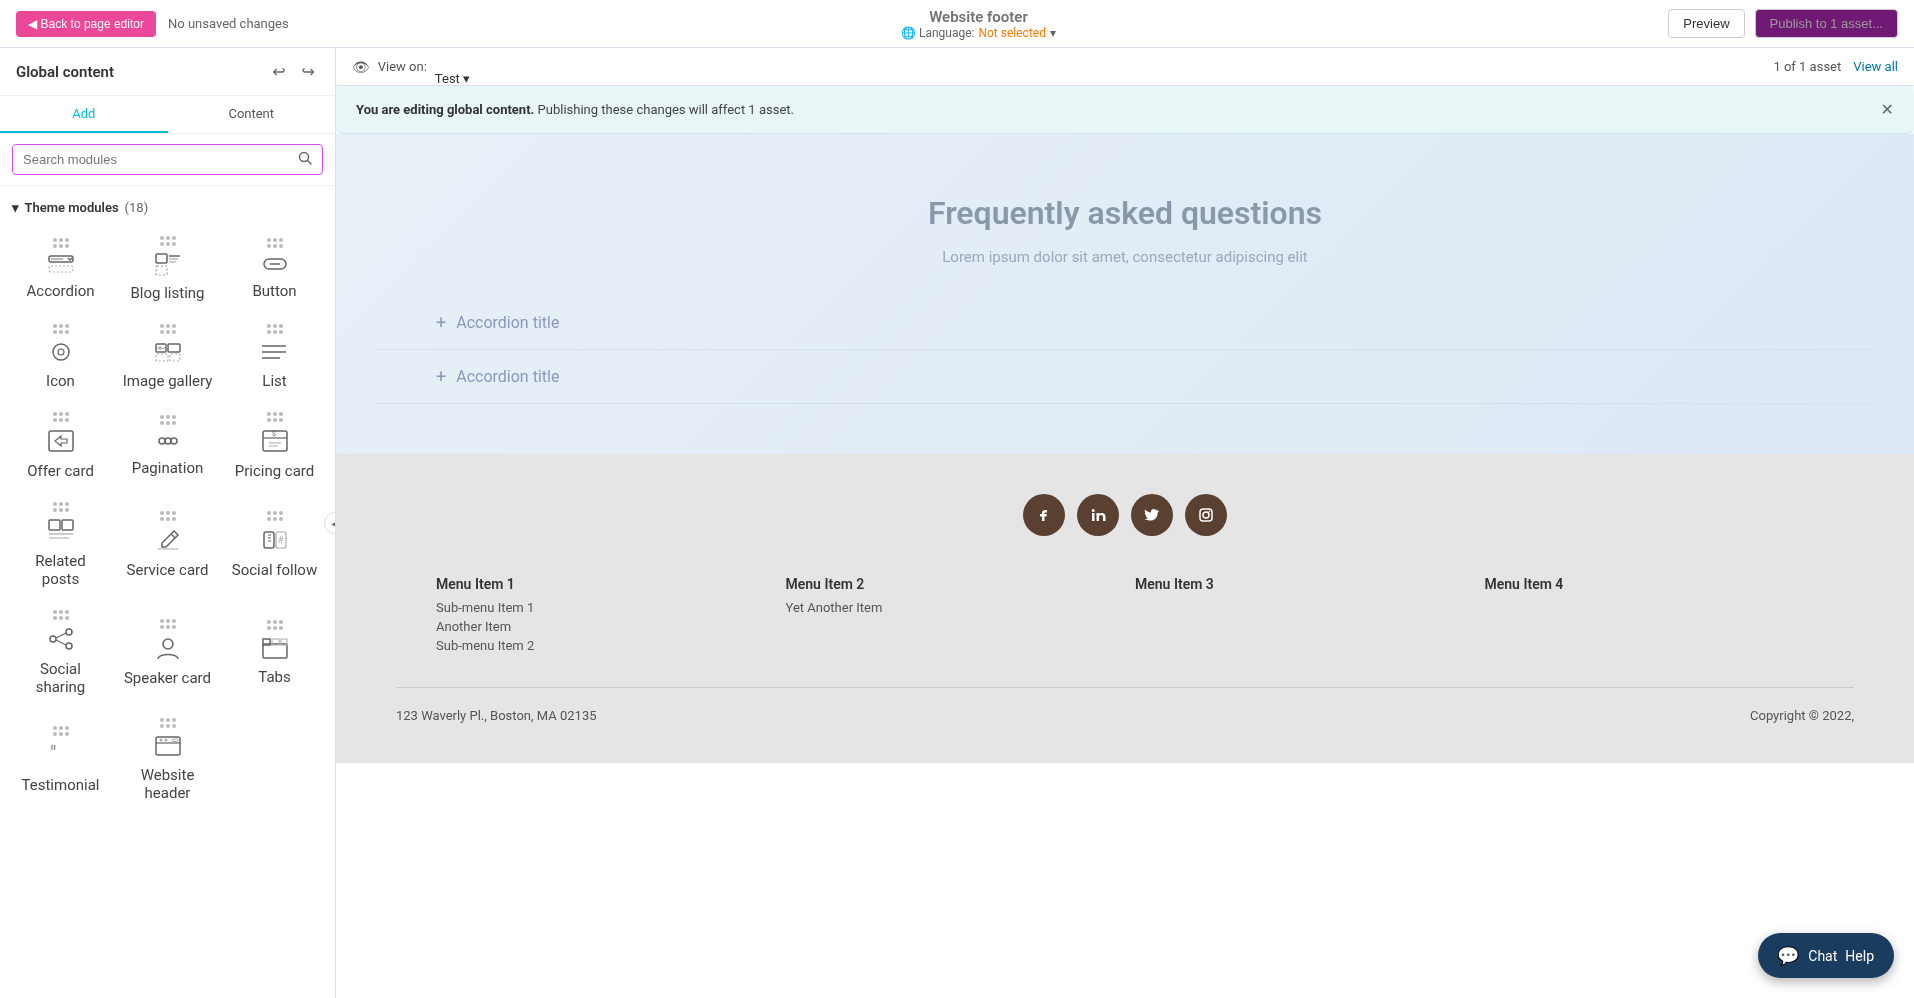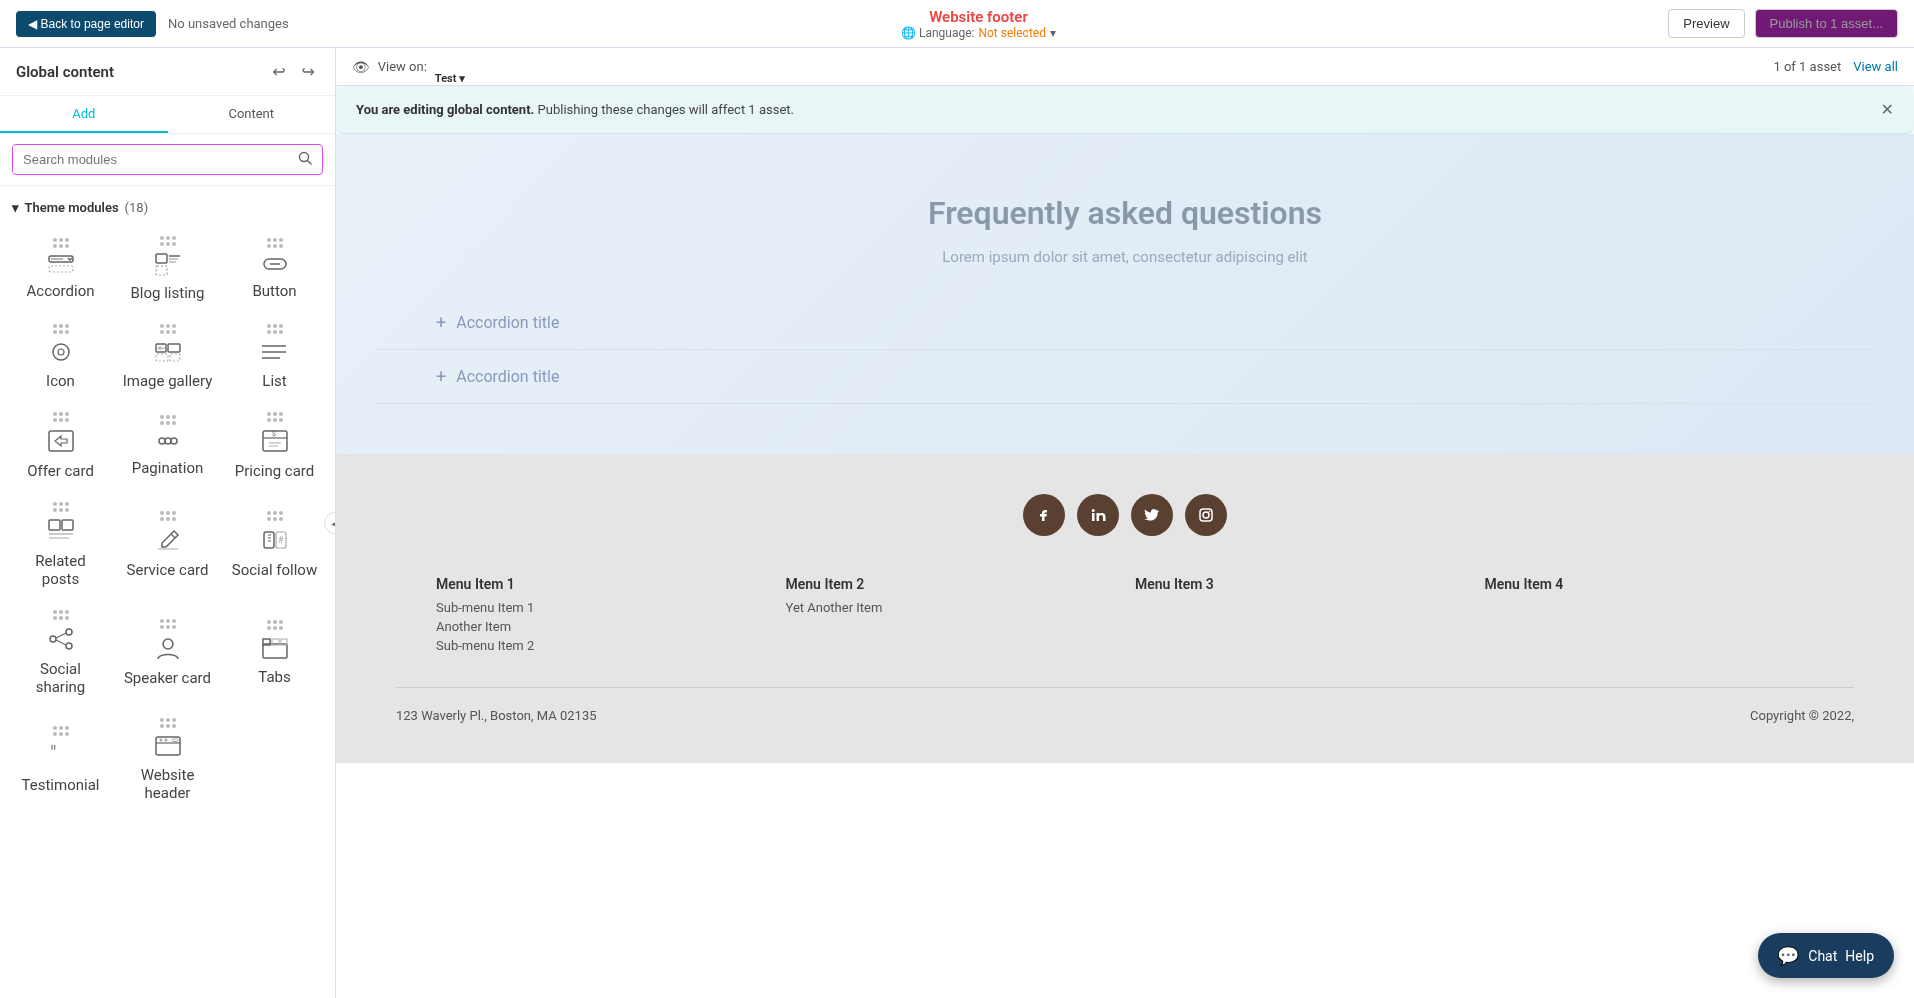--- a/index.html
+++ b/index.html
@@ -7,26 +7,26 @@
 
     
     .top-bar {
       display: flex; align-items: center; justify-content: space-between;
       background: #fff; border-bottom: 1px solid #dde; height: 48px; padding: 0 16px;
       position: fixed; top: 0; left: 0; right: 0; z-index: 100;
     }
     .top-bar-left { display: flex; align-items: center; gap: 12px; }
     .back-btn {
       display: flex; align-items: center; gap: 6px;
-      background: #0c4a6e; color: #fff; border: none; border-radius: 4px;
+      background: #ec4899; color: #fff; border: none; border-radius: 4px;
       padding: 6px 12px; font-size: 12px; cursor: pointer;
     }
     .unsaved-changes { color: #666; font-size: 13px; }
     .top-bar-center { text-align: center; }
-    .top-bar-center .page-title { font-size: 15px; font-weight: 600; color: #ef4444; }
+    .top-bar-center .page-title { font-size: 15px; font-weight: 600; color: #737373; }
     .top-bar-center .language-row { display: flex; align-items: center; justify-content: center; gap: 4px; font-size: 12px; color: #666; }
     .language-badge { color: #f57c00; cursor: pointer; }
     .top-bar-right { display: flex; align-items: center; gap: 10px; }
     .preview-btn {
       background: #fff; border: 1px solid #ccc; border-radius: 4px;
       padding: 6px 14px; font-size: 13px; cursor: pointer; color: #333;
     }
     .publish-btn {
       background: #701a75; border: 1px solid #ccc; border-radius: 4px;
       padding: 6px 14px; font-size: 13px; cursor: pointer; color: #999;
@@ -123,21 +123,21 @@
     }
 
     
     .view-bar {
       background: #fff; border-bottom: 1px solid #dde;
       display: flex; align-items: center; justify-between;
       padding: 0 16px; height: 38px;
       display: flex; align-items: center; justify-content: flex-end; gap: 12px;
     }
     .view-label { font-size: 13px; color: #555; display: flex; align-items: center; gap: 4px; }
-    .view-select { color: #333; font-weight: 700; font-size: 11px; cursor: pointer; margin-top: 24px; }
+    .view-select { color: #333; font-weight: 400; font-size: 13px; cursor: pointer; margin-top: 24px; }
     .asset-count { font-size: 13px; color: #555; margin-left: auto; }
     .view-all-btn { font-size: 13px; color: #007aab; cursor: pointer; text-decoration: none; }
     .view-bar-left { display: flex; align-items: center; gap: 8px; margin-right: auto; }
 
     
     .info-banner {
       background: #e8f6f8; border-bottom: 1px solid #c8e6ee;
       padding: 14px 20px; display: flex; align-items: center; justify-content: space-between;
       font-size: 13px; color: #444; border-radius: 8px;
     }

